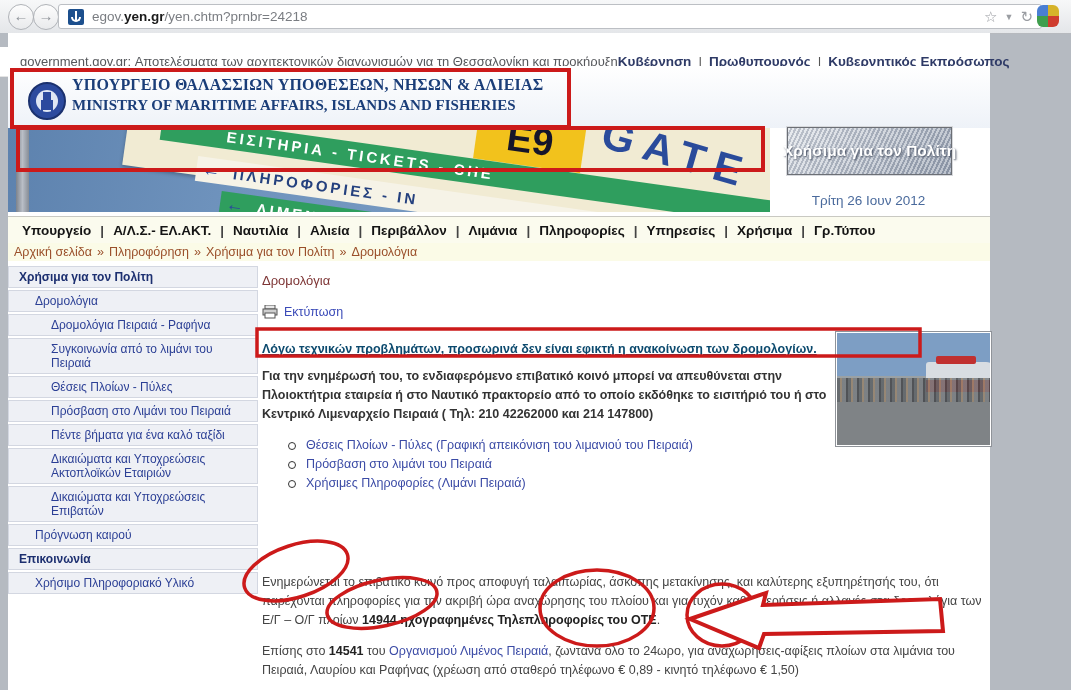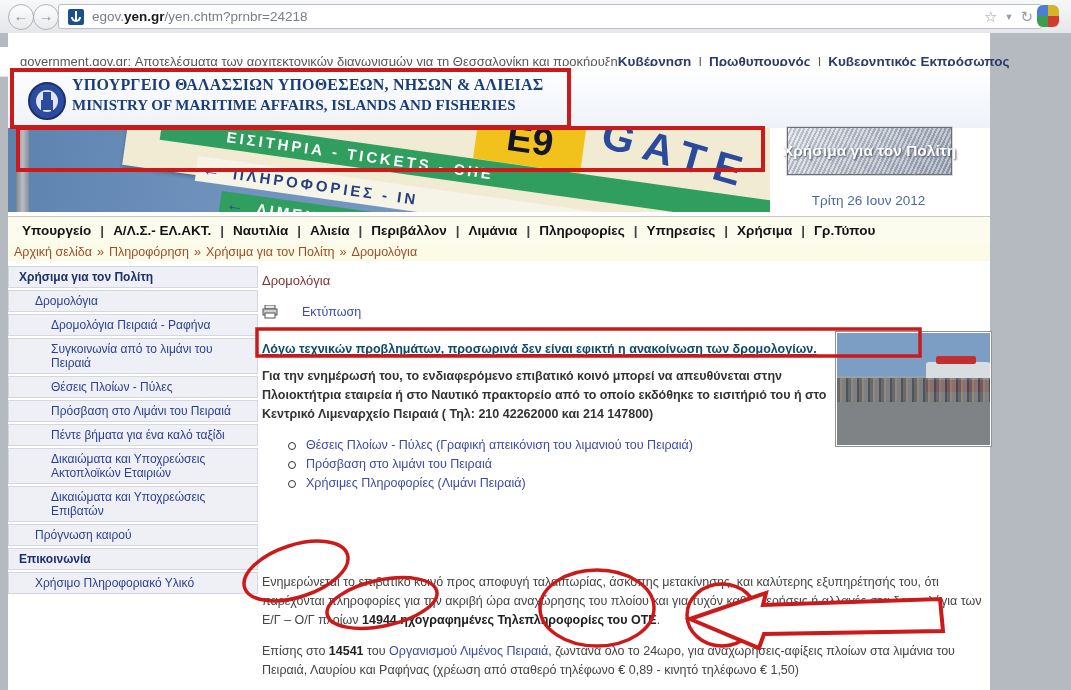--- a/index.html
+++ b/index.html
@@ -101,21 +101,21 @@
   .sidebar{position:absolute;left:8px;top:266px;width:250px;}
   .side-item{background:#eef0f5;border:1px solid #d3d7e1;margin-bottom:2px;
     font-size:12px;color:#2b3f95;padding:3px 4px 3px 10px;cursor:pointer;line-height:14px;}
   .side-item.lvl1{font-weight:bold;color:#1c2f70;}
   .side-item.lvl2{padding-left:26px;}
   .side-item.lvl3{padding-left:42px;}
 
   
   .main{position:absolute;left:262px;top:266px;width:726px;font-size:12.5px;color:#444;}
   .page-title{margin-top:7px;font-size:13px;color:#7d3434;}
-  .print-row{margin-top:17px;display:flex;align-items:center;gap:24px;color:#3a4ab8;cursor:pointer;}
+  .print-row{margin-top:17px;display:flex;align-items:center;gap:6px;color:#3a4ab8;cursor:pointer;}
   .print-row svg{display:block;}
   .notice{margin-top:23px;font-weight:bold;color:#0c4a6e;text-decoration:underline;font-size:12.5px;}
   .para{line-height:19px;}
   .p1{margin-top:11px;width:575px;font-weight:bold;color:#333;}
   .linklist{margin:12px 0 0 0;padding:0 0 0 24px;list-style:none;}
   .linklist li{position:relative;padding-left:20px;line-height:19px;color:#3b4ba6;cursor:pointer;}
   .linklist li:before{content:"";position:absolute;left:2px;top:6px;width:6px;height:6px;border:1.5px solid #333;border-radius:50%;}
   .p2{margin-top:80px;width:726px;}
   .p2 b,.p3 b{color:#222;}
   .p3{margin-top:12px;width:726px;}

